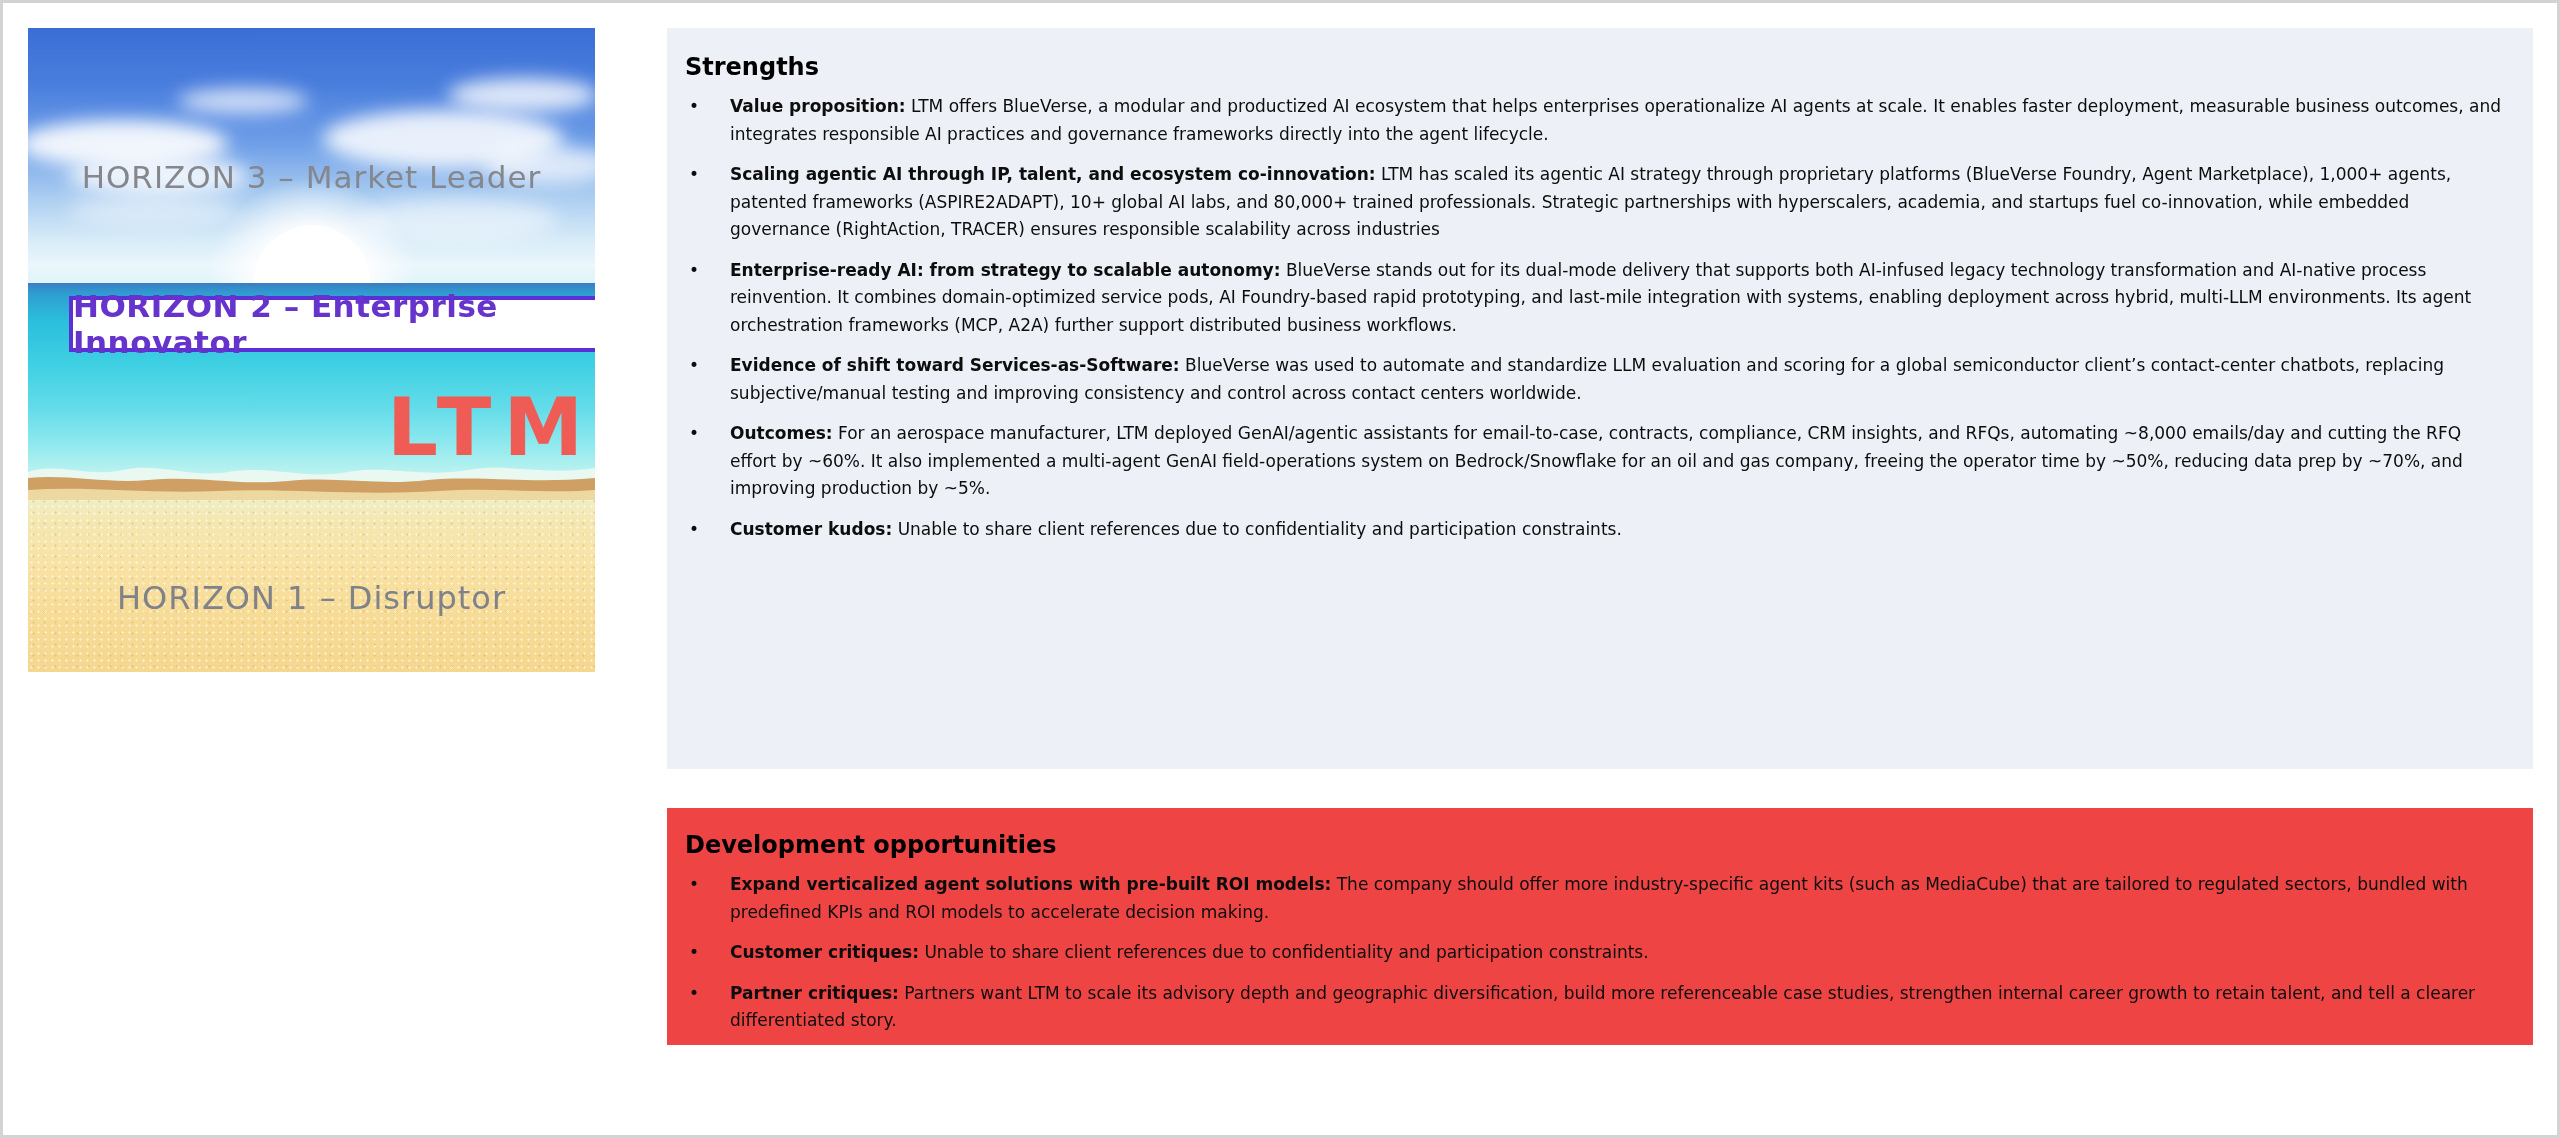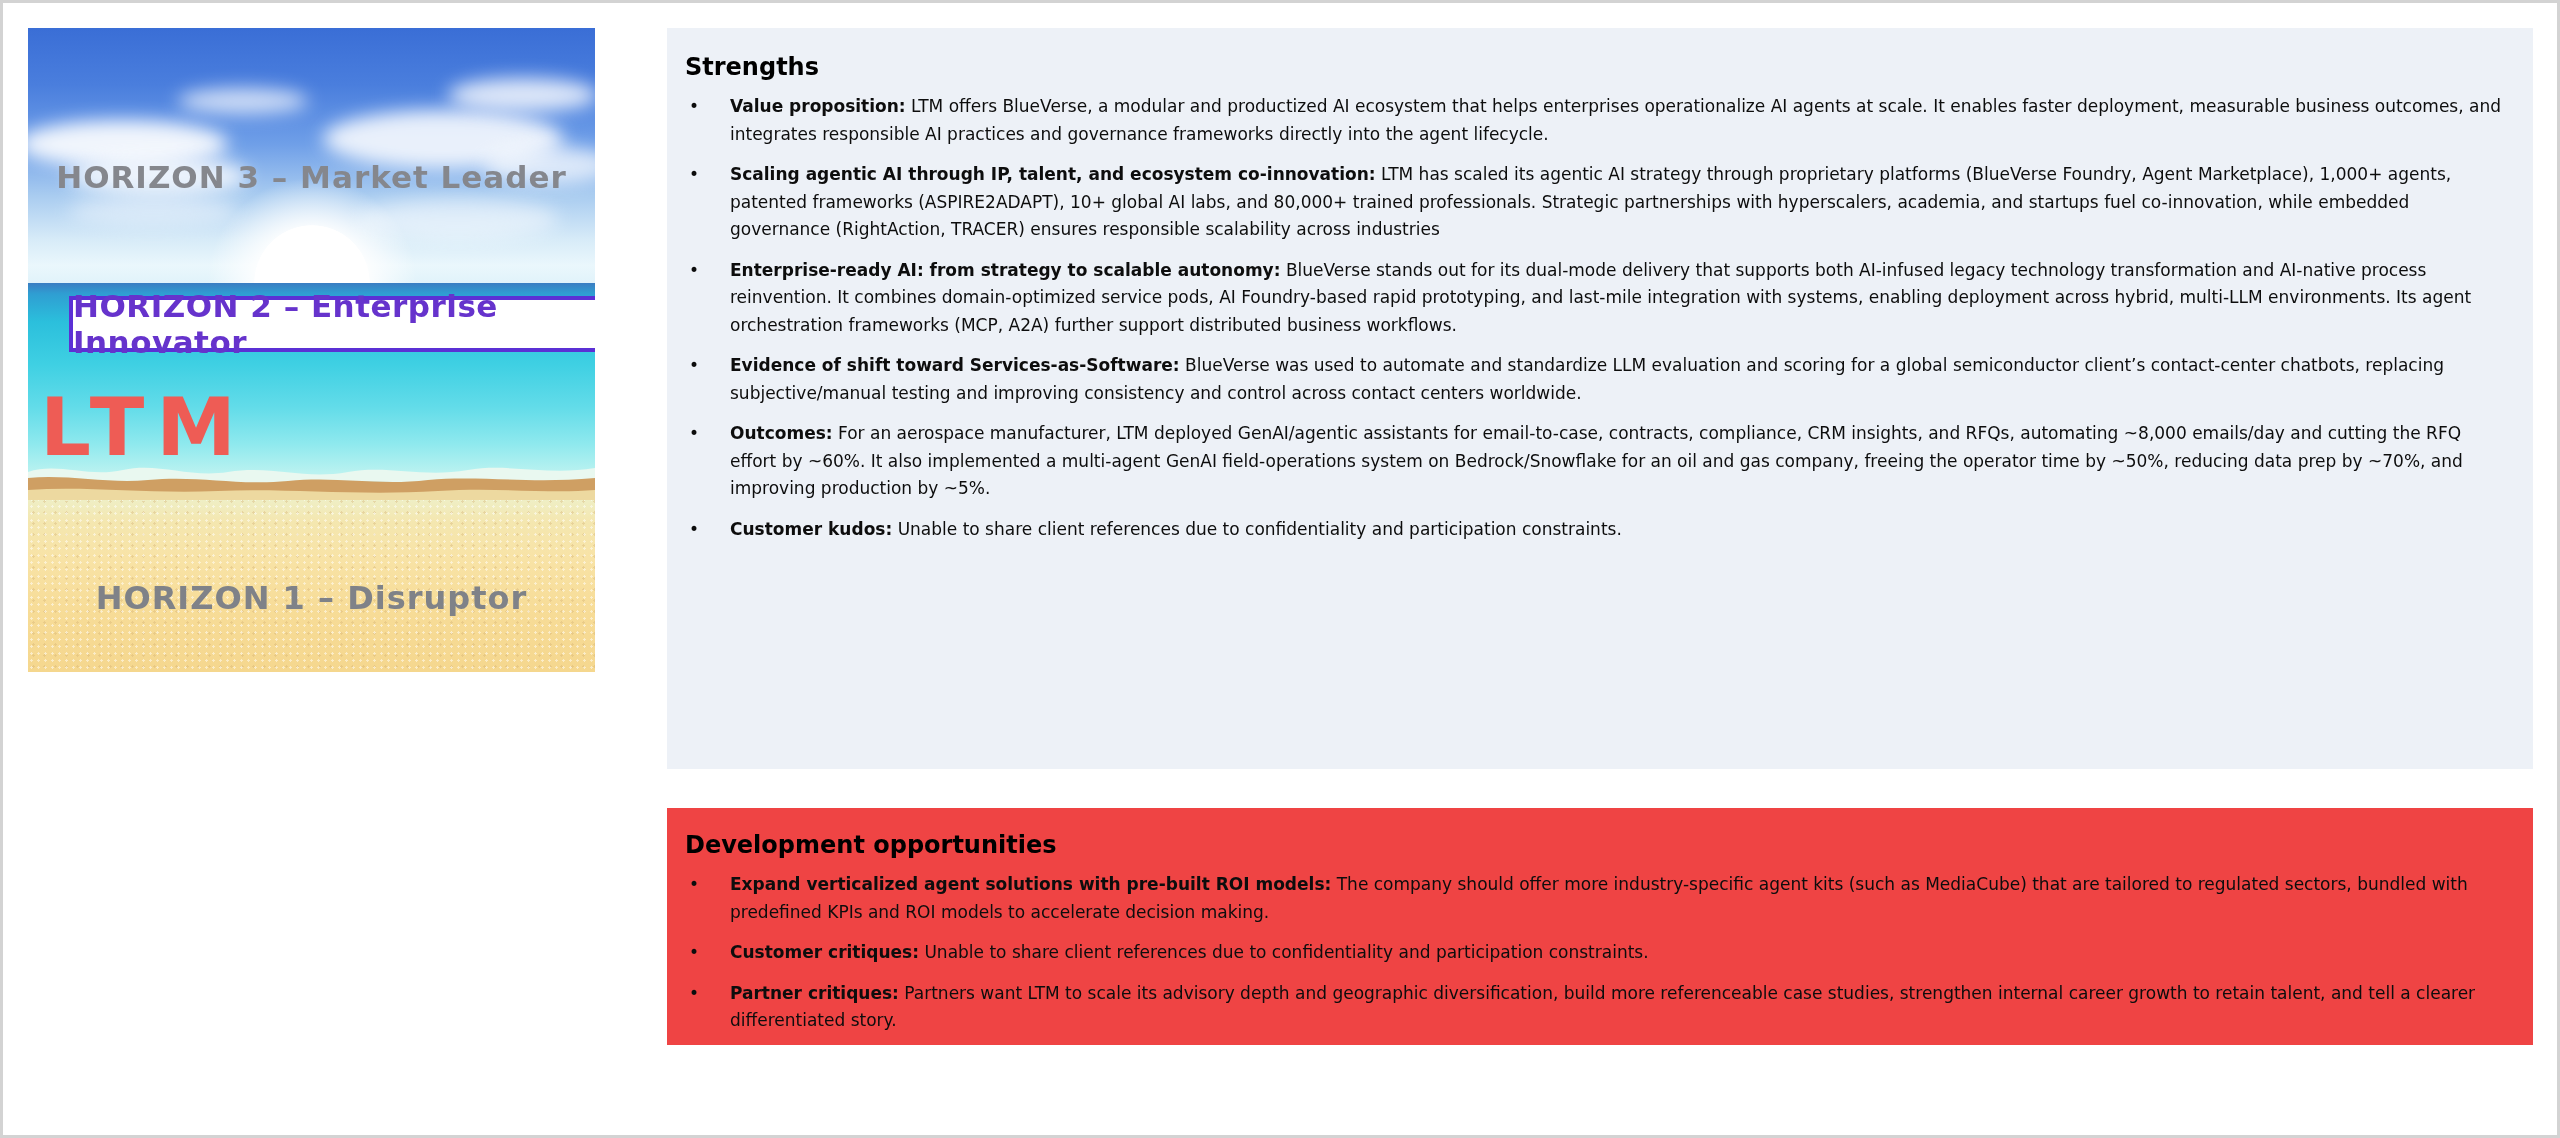--- a/index.html
+++ b/index.html
@@ -28,27 +28,27 @@
   .c8{left:330px;top:170px;width:200px;height:42px;opacity:.5;}
   .sea{left:0;top:255px;width:100%;height:215px;
     background:linear-gradient(180deg,#3b7dc2 0%,#2f9ed2 5%,#2bbfdc 18%,#3fd0e3 38%,#63dce9 58%,#8fe9ee 75%,#b9f2f0 88%,#d8f7f2 100%);}
   .sand{left:0;top:468px;width:100%;bottom:0;
     background-image:
       radial-gradient(rgba(255,255,255,.5) 1px,transparent 1.4px),
       radial-gradient(rgba(209,172,110,.35) 1px,transparent 1.4px),
       linear-gradient(180deg,#eef0c9 0%,#f4e7b0 14%,#f8e3a6 35%,#f7dc97 65%,#f5d78e 100%);
     background-size:7px 7px,11px 11px,100% 100%;}
   .waterline{left:0;top:420px;width:567px;height:52px;}
-  .flabel{left:0;width:100%;text-align:center;font-weight:bold;}
+  .flabel{left:0;width:100%;text-align:center;font-weight:normal;}
   .h3lab{top:132px;font-size:31px;line-height:34px;letter-spacing:1px;}
   .h1lab{top:552px;font-size:32px;line-height:36px;letter-spacing:1px;}
   .h2box{left:17px;top:268px;width:538px;height:56px;box-sizing:border-box;
     background:#ffffff;border:4px solid #5b30d5;display:flex;align-items:center;justify-content:center;}
   .h2text{position:static;font-weight:bold;font-size:31px;letter-spacing:.5px;}
-  .ltm{left:0;top:352px;width:100%;text-align:left;font-weight:bold;font-size:80px;
+  .ltm{left:0;top:352px;width:100%;text-align:right;font-weight:bold;font-size:80px;
     line-height:96px;letter-spacing:12px;text-indent:12px;}
 
   
   .panel{position:absolute;left:664px;width:1866px;box-sizing:border-box;padding:24px 24px 8px 18px;}
   .panel-strengths{top:25px;min-height:741px;}
   .panel-development{top:805px;padding-top:22px;padding-bottom:10px;}
   .panel-title{margin:0 0 -2px 0;font-size:24px;line-height:30px;font-weight:bold;color:#000;}
   ul.bullets{list-style:none;margin:0;padding:0;}
   ul.bullets li{position:relative;padding-left:45px;margin-top:13px;font-size:17px;line-height:27.5px;}
   ul.bullets li::before{content:"\2022";position:absolute;left:4px;top:0;}

